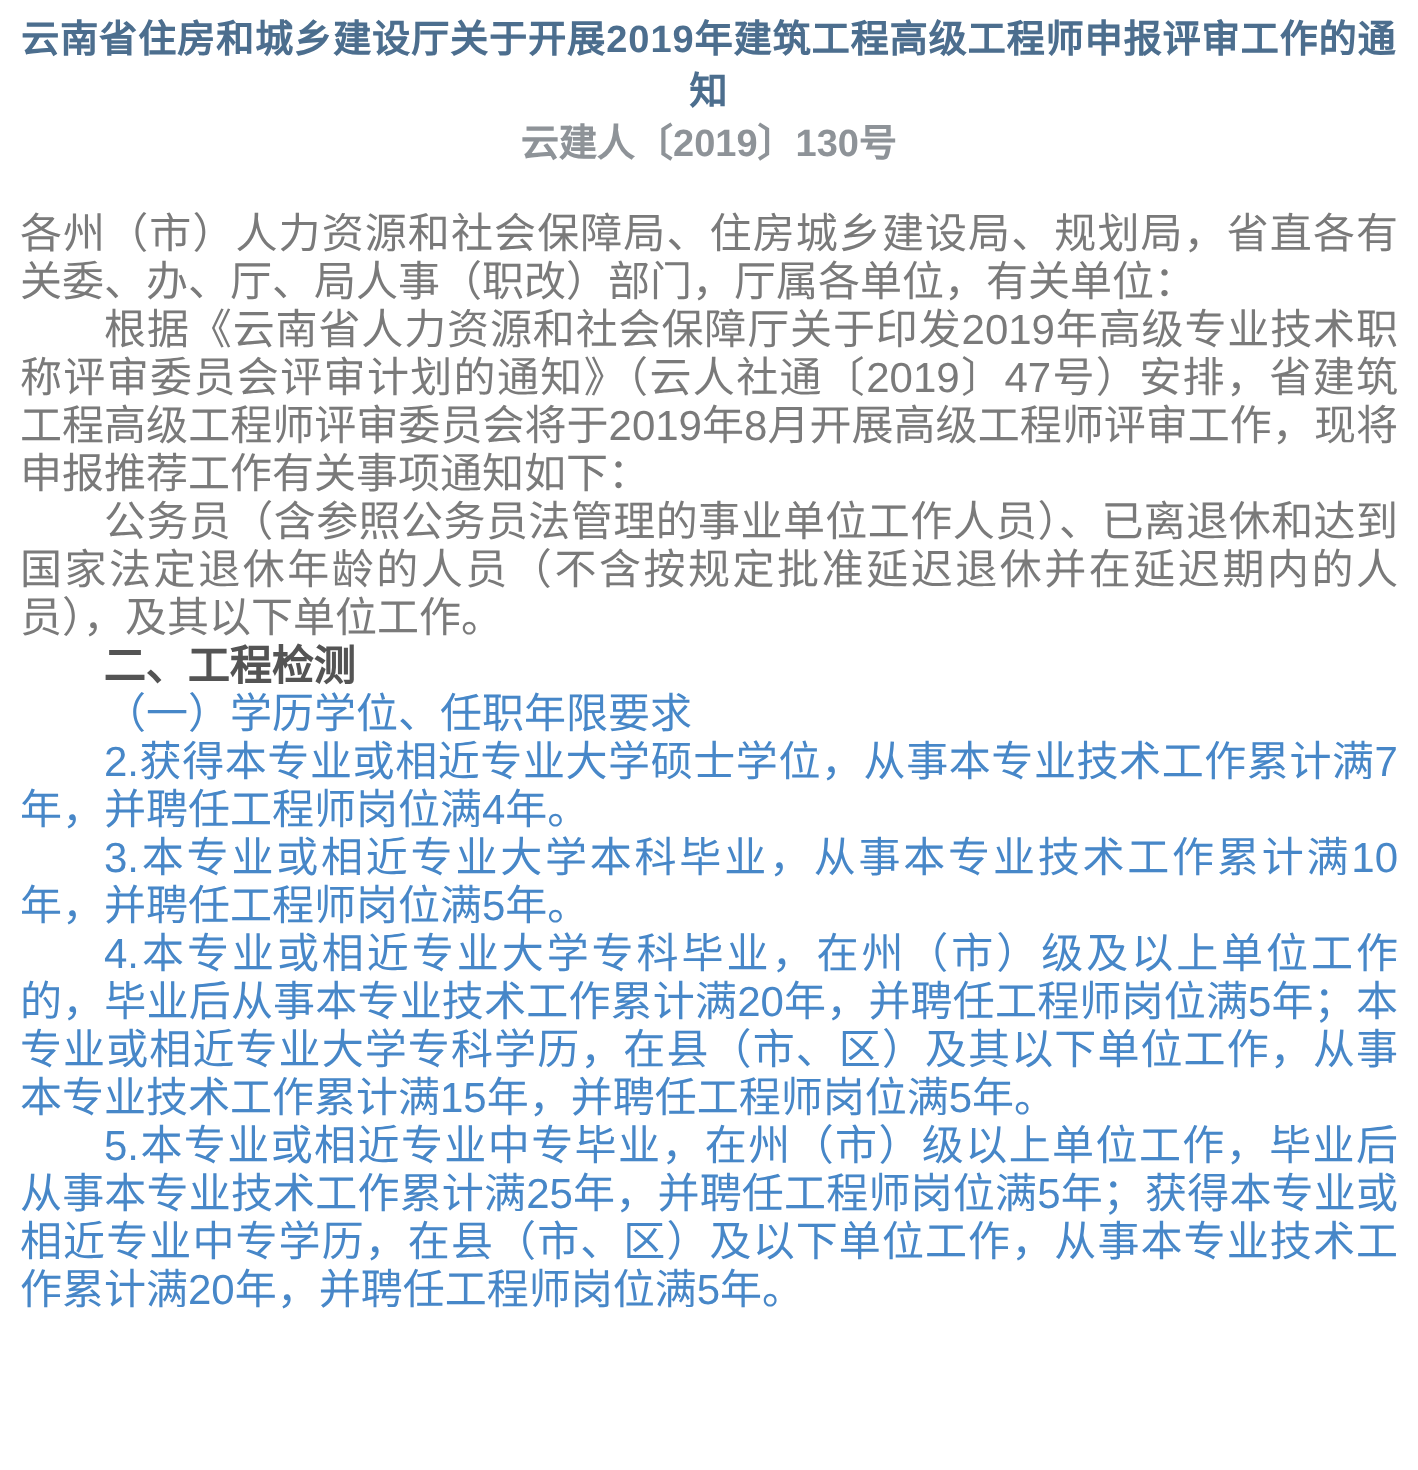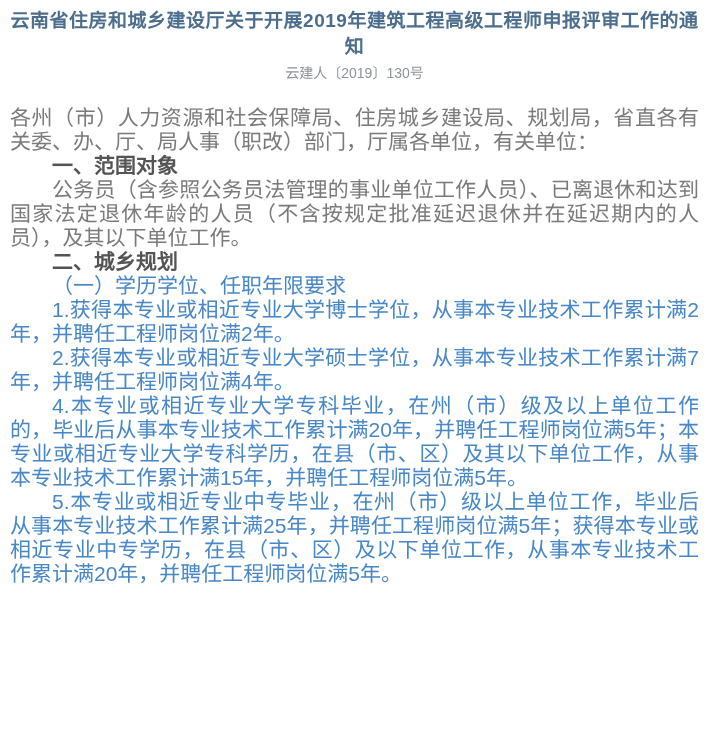--- a/index.html
+++ b/index.html
@@ -21,24 +21,24 @@
     text-align: center;
     font-size: 19px;
     font-weight: bold;
     line-height: 26px;
     color: #4c6e8e;
     letter-spacing: 0.5px;
   }
   .doc-number {
     margin: 2px 0 22px 0;
     text-align: center;
-    font-size: 14px;
+    font-size: 19px;
     line-height: 22px;
     color: #8e9398;
-    font-weight: normal;
+    font-weight: bold;
   }
   .doc-body p {
     margin: 0;
     font-size: 21px;
     line-height: 24px;
     color: #7a7a7a;
     text-align: justify;
     word-break: break-all;
   }
   .doc-body p.indent {
@@ -53,22 +53,22 @@
   }
 </style>
 </head>
 <body>
 
 <div class="page">
   <h1 class="doc-title">云南省住房和城乡建设厅关于开展2019年建筑工程高级工程师申报评审工作的通知</h1>
   <div class="doc-number">云建人〔2019〕130号</div>
   <div class="doc-body" id="doc-body">
       <p class="">各州（市）人力资源和社会保障局、住房城乡建设局、规划局，省直各有关委、办、厅、局人事（职改）部门，厅属各单位，有关单位：</p>
-      <p class="indent section-heading">一、范围对象</p>
+      <p class="indent">根据《云南省人力资源和社会保障厅关于印发2019年高级专业技术职称评审委员会评审计划的通知》（云人社通〔2019〕47号）安排，省建筑工程高级工程师评审委员会将于2019年8月开展高级工程师评审工作，现将申报推荐工作有关事项通知如下：</p>
       <p class="indent">公务员（含参照公务员法管理的事业单位工作人员）、已离退休和达到国家法定退休年龄的人员（不含按规定批准延迟退休并在延迟期内的人员），及其以下单位工作。</p>
-      <p class="indent section-heading">二、城乡规划</p>
+      <p class="indent section-heading">二、工程检测</p>
       <p class="indent blue">（一）学历学位、任职年限要求</p>
-      <p class="indent blue">1.获得本专业或相近专业大学博士学位，从事本专业技术工作累计满2年，并聘任工程师岗位满2年。</p>
       <p class="indent blue">2.获得本专业或相近专业大学硕士学位，从事本专业技术工作累计满7年，并聘任工程师岗位满4年。</p>
+      <p class="indent blue">3.本专业或相近专业大学本科毕业，从事本专业技术工作累计满10年，并聘任工程师岗位满5年。</p>
       <p class="indent blue">4.本专业或相近专业大学专科毕业，在州（市）级及以上单位工作的，毕业后从事本专业技术工作累计满20年，并聘任工程师岗位满5年；本专业或相近专业大学专科学历，在县（市、区）及其以下单位工作，从事本专业技术工作累计满15年，并聘任工程师岗位满5年。</p>
       <p class="indent blue">5.本专业或相近专业中专毕业，在州（市）级以上单位工作，毕业后从事本专业技术工作累计满25年，并聘任工程师岗位满5年；获得本专业或相近专业中专学历，在县（市、区）及以下单位工作，从事本专业技术工作累计满20年，并聘任工程师岗位满5年。</p>
     </div>
 </div>
 
 </body></html>

